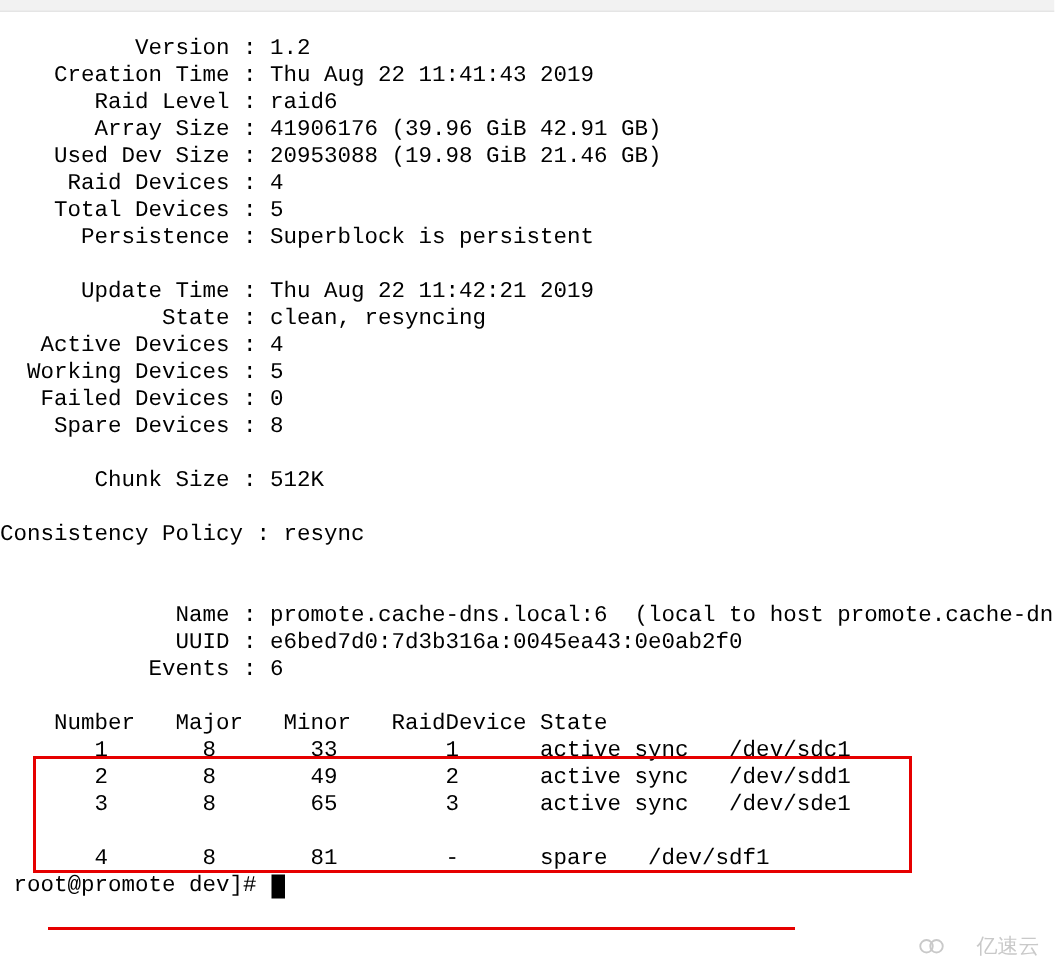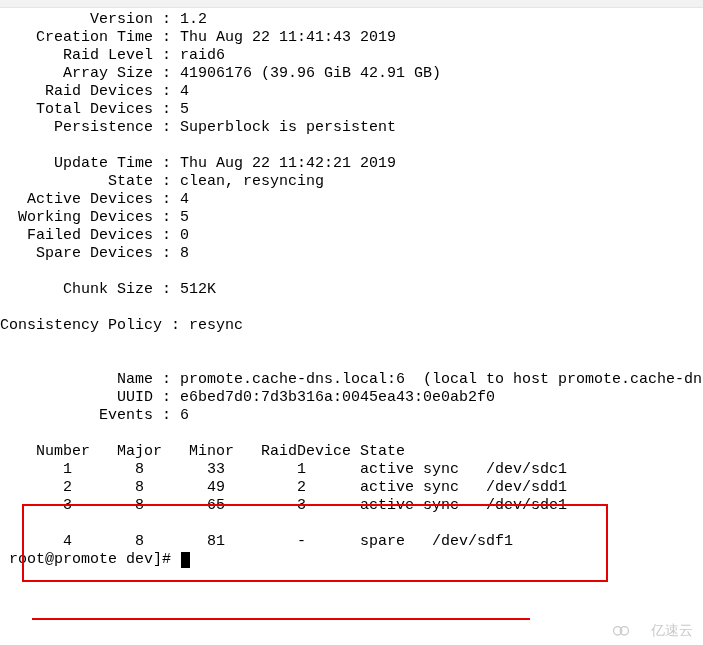--- a/index.html
+++ b/index.html
@@ -10,21 +10,21 @@
     font-size: 15px;
     line-height: 18px;
     color: #000000;
   }
   .terminal {
     position: relative;
     width: 703px;
     height: 645px;
     overflow: hidden;
     box-sizing: border-box;
-    padding-top: 11px;
+    padding-top: 24px;
   }
   .topbar {
     position: absolute;
     top: 0;
     left: 0;
     right: 0;
     height: 7px;
     background: #f2f2f2;
     border-bottom: 1px solid #e5e5e5;
   }
@@ -86,20 +86,21 @@
 </head>
 <body>
 
 <div class="terminal">
   <div class="topbar"></div>
 
   <div class="line">          Version : 1.2</div>
   <div class="line">    Creation Time : Thu Aug 22 11:41:43 2019</div>
   <div class="line">       Raid Level : raid6</div>
   <div class="line">       Array Size : 41906176 (39.96 GiB 42.91 GB)</div>
+  <div class="line">    Used Dev Size : 20953088 (19.98 GiB 21.46 GB)</div>
   <div class="line">     Raid Devices : 4</div>
   <div class="line">    Total Devices : 5</div>
   <div class="line">      Persistence : Superblock is persistent</div>
   <div class="blank"></div>
   <div class="line">      Update Time : Thu Aug 22 11:42:21 2019</div>
   <div class="line">            State : clean, resyncing</div>
   <div class="line">   Active Devices : 4</div>
   <div class="line">  Working Devices : 5</div>
   <div class="line">   Failed Devices : 0</div>
   <div class="line">    Spare Devices : 8</div>

